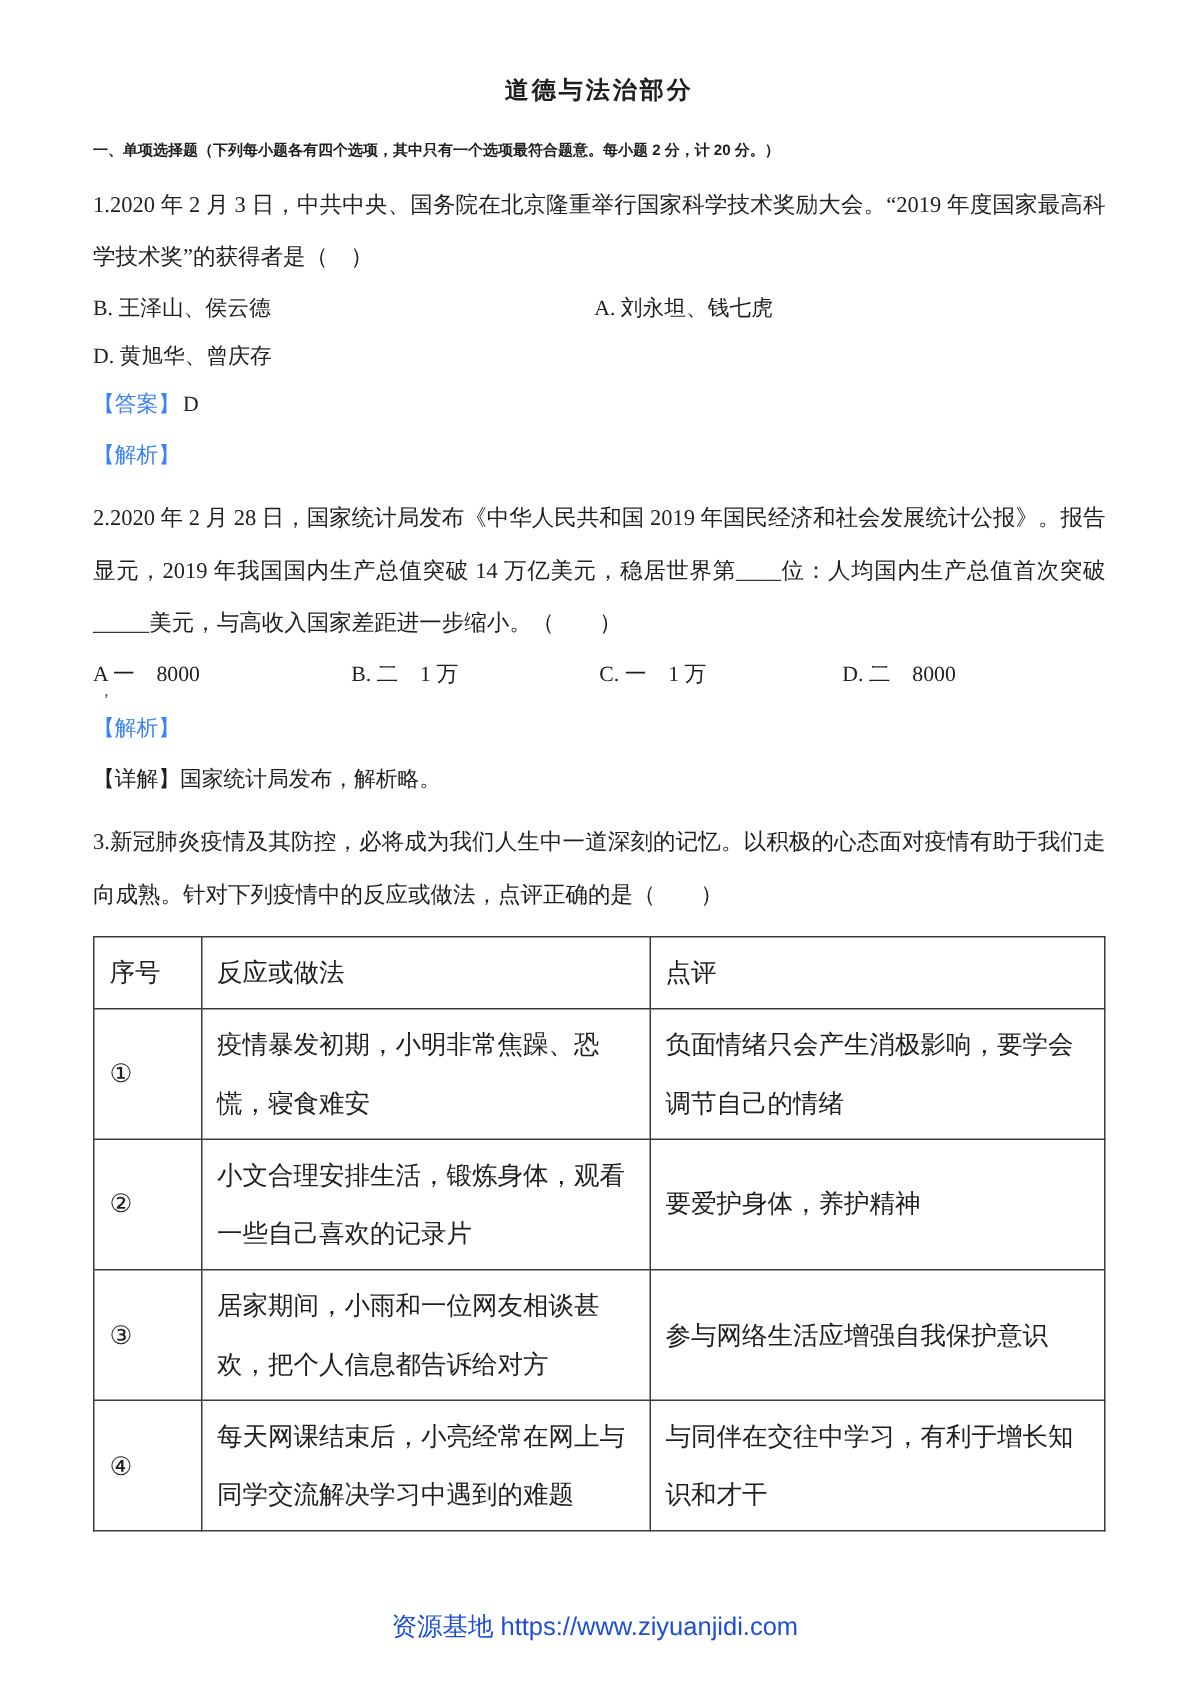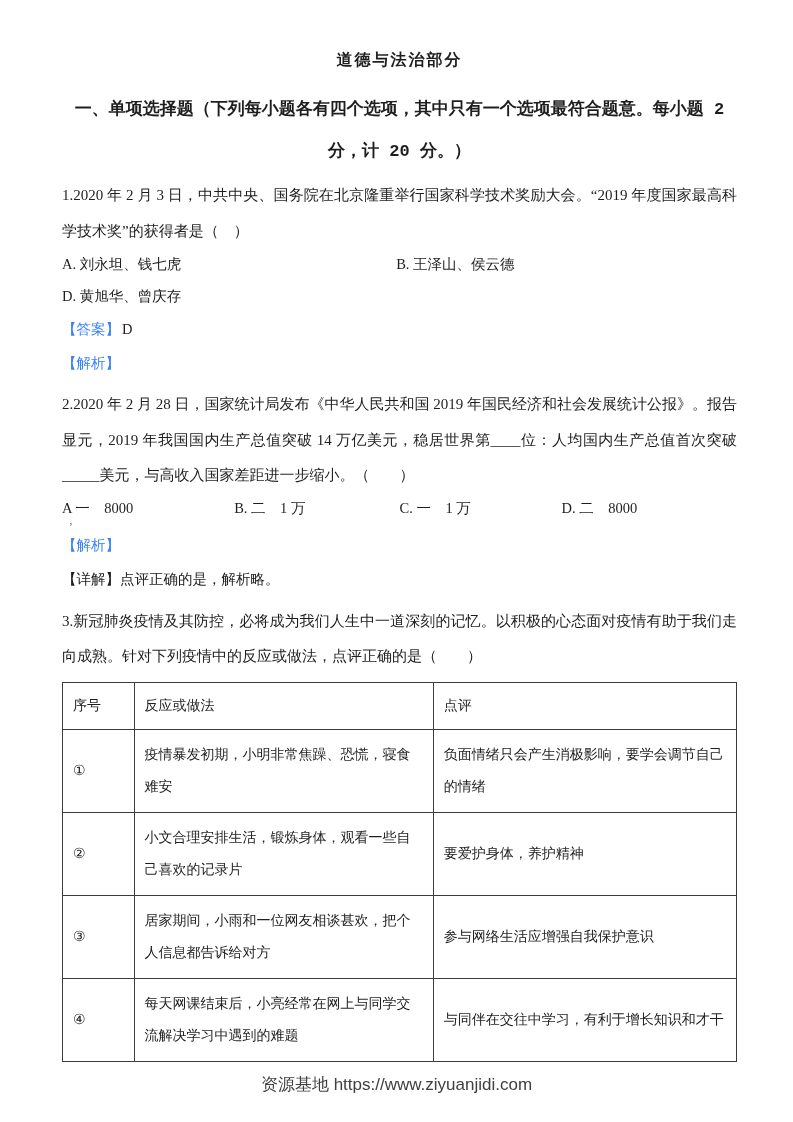--- a/index.html
+++ b/index.html
@@ -16,26 +16,25 @@
   }
   .doc-title {
     text-align: center;
     font-size: 16px;
     font-weight: bold;
     letter-spacing: 2px;
     margin: 0 0 18px 0;
     font-family: "Liberation Sans", "DejaVu Sans", sans-serif;
   }
   .section-header {
-    font-size: 17px;
+    font-size: 10px;
     font-weight: bold;
     line-height: 2.45;
     margin: 0 0 6px 0;
-    font-family: Liberation Mono, monospace;
-    text-align: center;
+    font-family: Liberation Sans, sans-serif;
   }
   .stem {
     font-size: 15px;
     line-height: 2.35;
     margin: 0 0 6px 0;
     text-align: justify;
   }
   .opts-2col {
     display: grid;
     grid-template-columns: 49.5% 50.5%;
@@ -65,75 +64,75 @@
   .blue { color: #3b82f6; }
   .answer-val { color: #1e1e1e; padding-left: 2px; }
   .q3-table {
     width: 100%;
     border-collapse: collapse;
     margin-top: 8px;
     table-layout: fixed;
   }
   .q3-table th, .q3-table td {
     border: 1px solid #3c3c3c;
-    font-size: 14px;
+    font-size: 17px;
     font-weight: normal;
     text-align: left;
     vertical-align: middle;
     padding: 4px 12px 4px 10px;
     line-height: 2.3;
   }
   .q3-table th.col-idx, .q3-table td.col-idx { width: 8.3%; }
   .q3-table th.col-act, .q3-table td.col-act { width: 45.5%; }
   .q3-table th.col-com, .q3-table td.col-com { width: 46.2%; }
   .q3-table thead th { height: 38px; }
   .q3-table tbody td { height: 74px; }
   .footer {
     position: absolute;
     left: 0;
     right: 0;
     bottom: 26px;
     text-align: center;
     font-size: 17px;
-    color: #404040;
+    color: #1d4ed8;
     font-family: "Liberation Sans", "DejaVu Sans", sans-serif;
   }
   .q-block { margin: 0; }
 </style>
 </head>
 <body>
 
 <div class="page">
 
   <h1 class="doc-title">道德与法治部分</h1>
 
   <h2 class="section-header">一、单项选择题（下列每小题各有四个选项，其中只有一个选项最符合题意。每小题 2 分，计 20 分。）</h2>
 
   <section class="q-block">
     <p class="stem">1.2020 年 2 月 3 日，中共中央、国务院在北京隆重举行国家科学技术奖励大会。“2019 年度国家最高科学技术奖”的获得者是（　）</p>
     <div class="opts-2col">
+      <span>B. 王泽山、侯云德</span>
       <span>A. 刘永坦、钱七虎</span>
-      <span>B. 王泽山、侯云德</span>
       <span>D. 黄旭华、曾庆存</span>
     </div>
     <p class="meta-line"><span class="blue">【答案】</span><span class="answer-val">D</span></p>
     <p class="meta-line"><span class="blue">【解析】</span></p>
   </section>
 
   <section class="q-block">
     <p class="stem">2.2020 年 2 月 28 日，国家统计局发布《中华人民共和国 2019 年国民经济和社会发展统计公报》。报告显元，2019 年我国国内生产总值突破 14 万亿美元，稳居世界第____位：人均国内生产总值首次突破_____美元，与高收入国家差距进一步缩小。（　　）</p>
     <div class="opts-4col">
       <span>A 一　8000</span>
       <span>B. 二　1 万</span>
       <span>C. 一　1 万</span>
       <span>D. 二　8000</span>
       <span class="stray-mark">’</span>
     </div>
     <p class="meta-line"><span class="blue">【解析】</span></p>
-    <p class="meta-line"><span>【详解】</span><span>点评正确的是，解析略。</span></p>
+    <p class="meta-line"><span>【详解】</span><span>国家统计局发布，解析略。</span></p>
   </section>
 
   <section class="q-block">
     <p class="stem">3.新冠肺炎疫情及其防控，必将成为我们人生中一道深刻的记忆。以积极的心态面对疫情有助于我们走向成熟。针对下列疫情中的反应或做法，点评正确的是（　　）</p>
     <table class="q3-table">
       <thead>
         <tr>
           <th class="col-idx">序号</th>
           <th class="col-act">反应或做法</th>
           <th class="col-com">点评</th>

